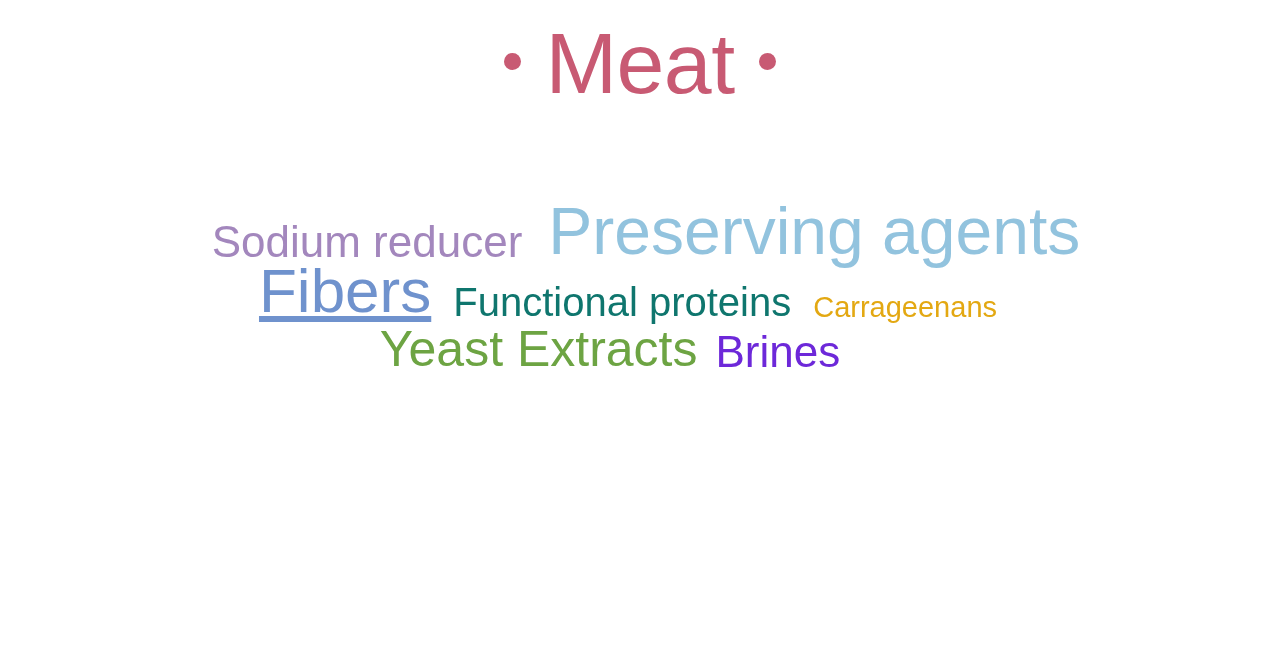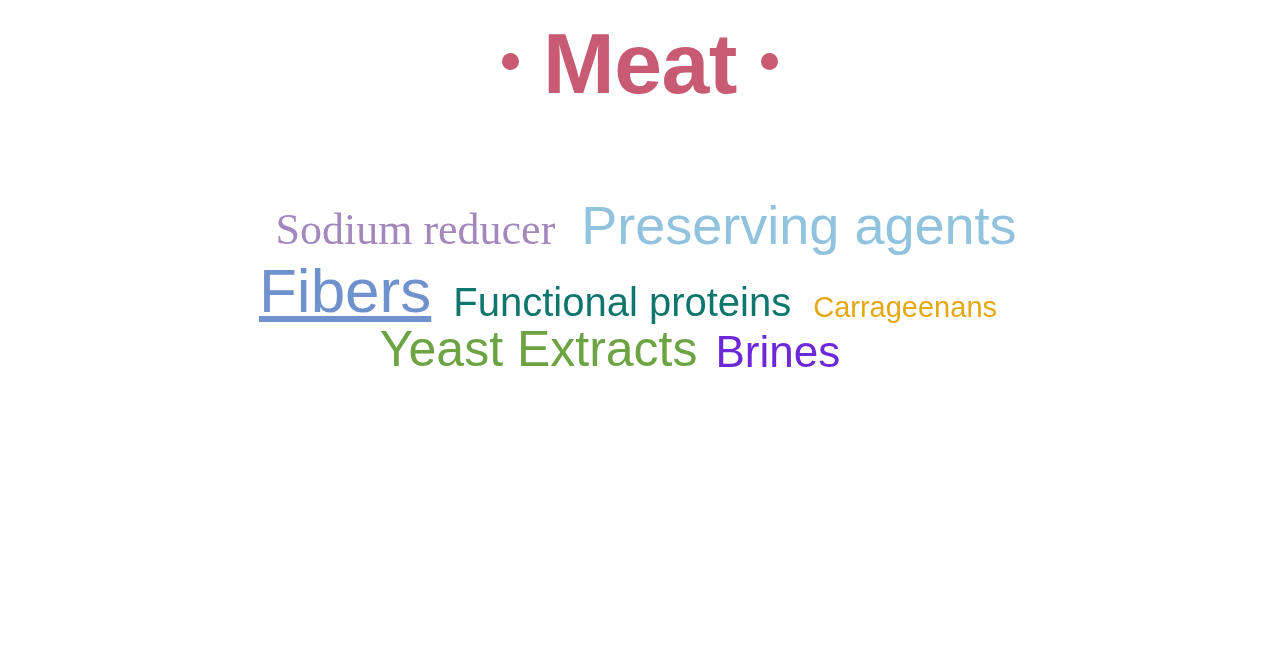--- a/index.html
+++ b/index.html
@@ -42,21 +42,21 @@
     background: #c85a73;
     position: relative;
     top: -2px;
   }
   .title-bullet.left  { margin-right: 24px; }
   .title-bullet.right { margin-left: 24px; }
   .title-text {
     display: inline-block;
     vertical-align: middle;
     font-size: 86px;
-    font-weight: 700;
+    font-weight: 400;
     color: #c85a73;
     letter-spacing: -0.5px;
     line-height: 1.05;
   }
 
   
   .cloud {
     position: absolute;
     left: 0;
     top: 198px;
@@ -76,21 +76,21 @@
 
   .word {
     display: inline-block;
     vertical-align: baseline;
     font-weight: 400;
     line-height: 1.0;
     white-space: nowrap;
   }
 
   
-  .w-sodium       { font-size: 44px; color: #a387bd; font-family: Liberation Serif, serif; }
+  .w-sodium       { font-size: 44px; color: #a387bd; }
   .w-preserving   { font-size: 54px; color: #92c3de; }
   .w-fibers       { font-size: 62px; color: #6f92cd; }
   .w-functional   { font-size: 40px; color: #c0442a; }
   .w-carrageenans { font-size: 44px; color: #e3a812; }
   .w-yeast        { font-size: 50px; color: #6da443; }
   .w-brines       { font-size: 36px; color: #9b29b5; }
 
   
   .cloud-row.r1 .word { vertical-align: bottom; }
   .cloud-row.r2 .word { vertical-align: bottom; }
@@ -110,21 +110,21 @@
 <div id="slide" style="background: rgb(255, 255, 255);">
 
   <div class="title-block">
     <span class="title-bullet left" style="background: rgb(200, 90, 115);"></span><span class="title-text" style="color: rgb(200, 90, 115); font-size: 86px;">Meat</span><span class="title-bullet right" style="background: rgb(200, 90, 115);"></span>
   </div>
 
   <div class="cloud">
 
     <div class="cloud-row r1">
       <span class="r1-shift">
-        <span class="word w-sodium" style="color: rgb(163, 135, 189); font-size: 44px;">Sodium reducer</span><span class="gap-lg"></span><span class="word w-preserving" style="color: rgb(146, 195, 222); font-size: 54px;">Preserving agents</span>
+        <span class="word w-sodium" style="color: rgb(163, 135, 189); font-size: 44px;">Sodium reducer</span><span class="gap-lg"></span><span class="word w-preserving" style="color: rgb(146, 195, 222); font-size: 66px;">Preserving agents</span>
       </span>
     </div>
 
     <div class="cloud-row r2">
       <span class="r2-shift">
         <span class="word w-fibers" style="color: rgb(111, 146, 205); font-size: 62px; text-decoration: underline;">Fibers</span><span class="gap-md"></span><span class="word w-functional" style="color: #0f766e; font-size: 40px;">Functional proteins</span><span class="gap-md"></span><span class="word w-carrageenans" style="color: rgb(227, 168, 18); font-size: 29px;">Carrageenans</span>
       </span>
     </div>
 
     <div class="cloud-row r3">

